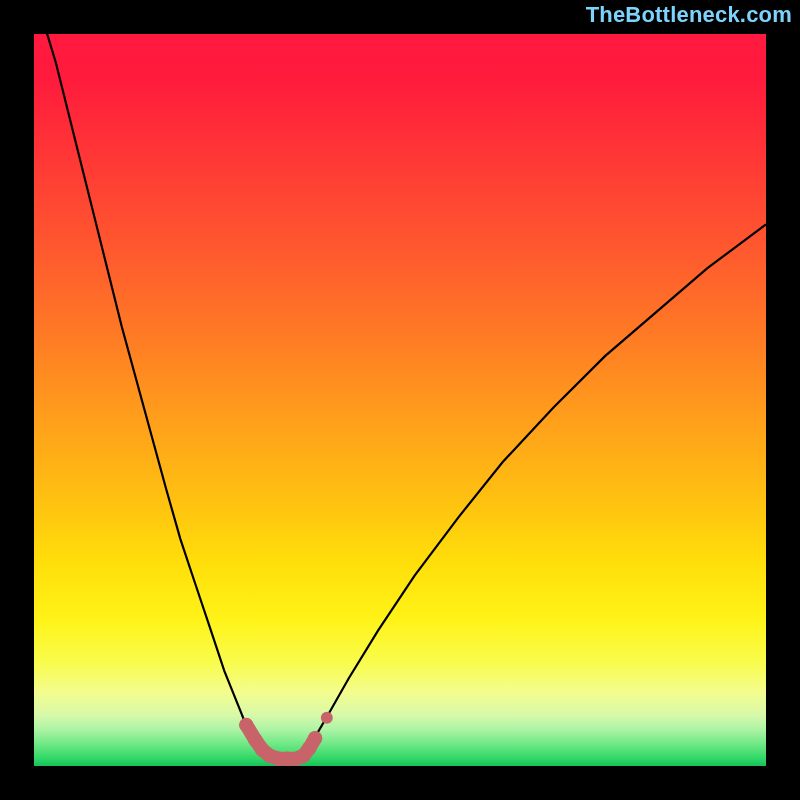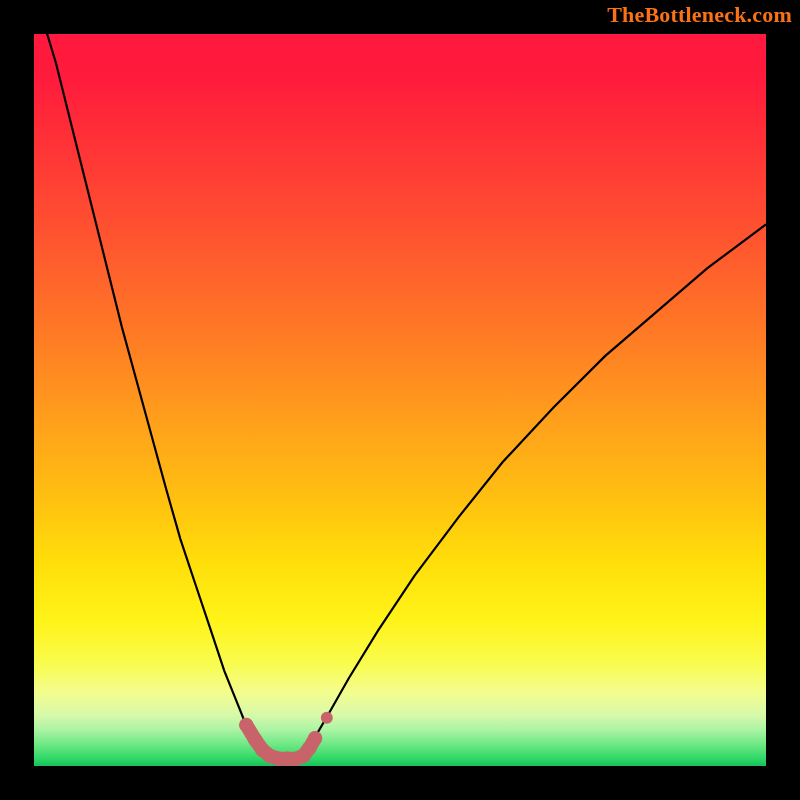--- a/index.html
+++ b/index.html
@@ -48,24 +48,24 @@
     position: absolute;
     left: 34px;
     top: 34px;
     width: 732px;
     height: 732px;
   }
   .watermark {
     position: absolute;
     top: 2px;
     right: 8px;
-    font-family: Liberation Serif, serif;
+    font-family: Liberation Sans, sans-serif;
     font-weight: 600;
     font-size: 22px;
-    color: #f97316;
+    color: #7dd3fc;
     letter-spacing: 0.2px;
     user-select: none;
   }
 </style>
 </head>
 <body>
 
 <div class="frame">
   <div class="plot-bg"></div>
 

